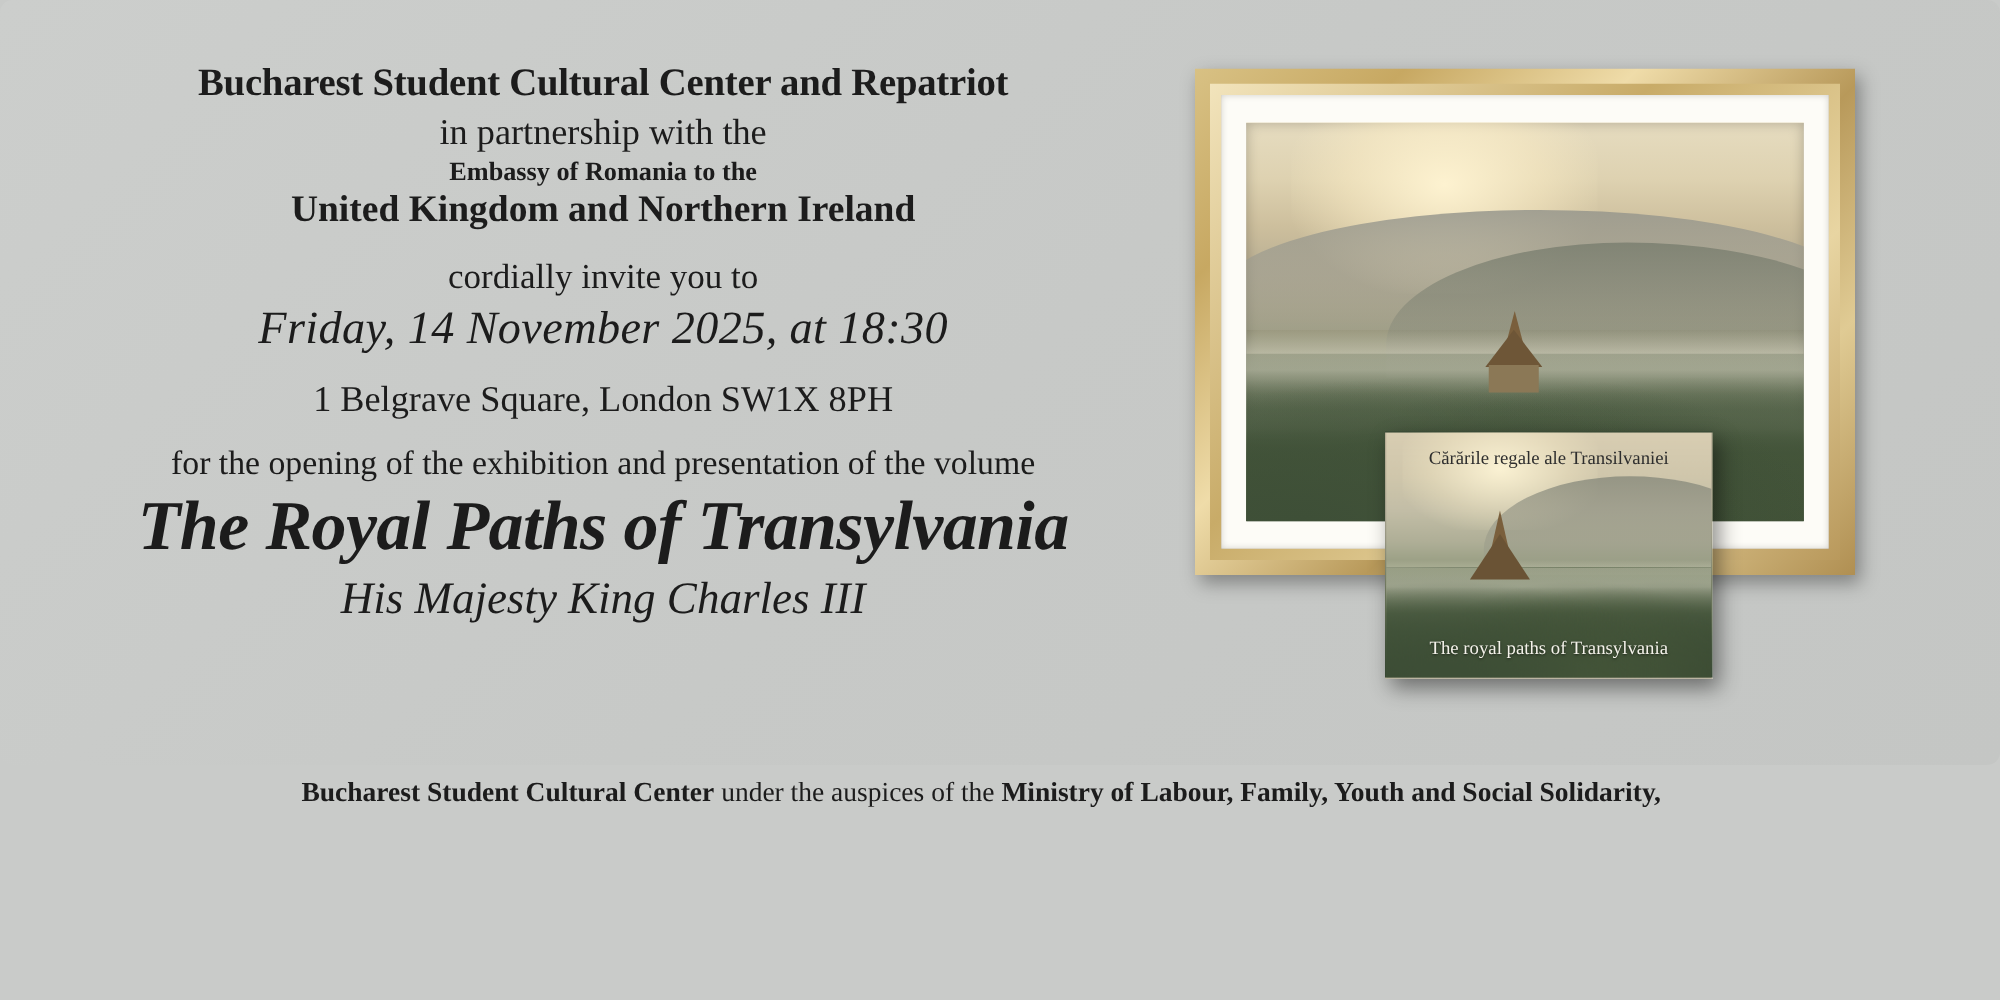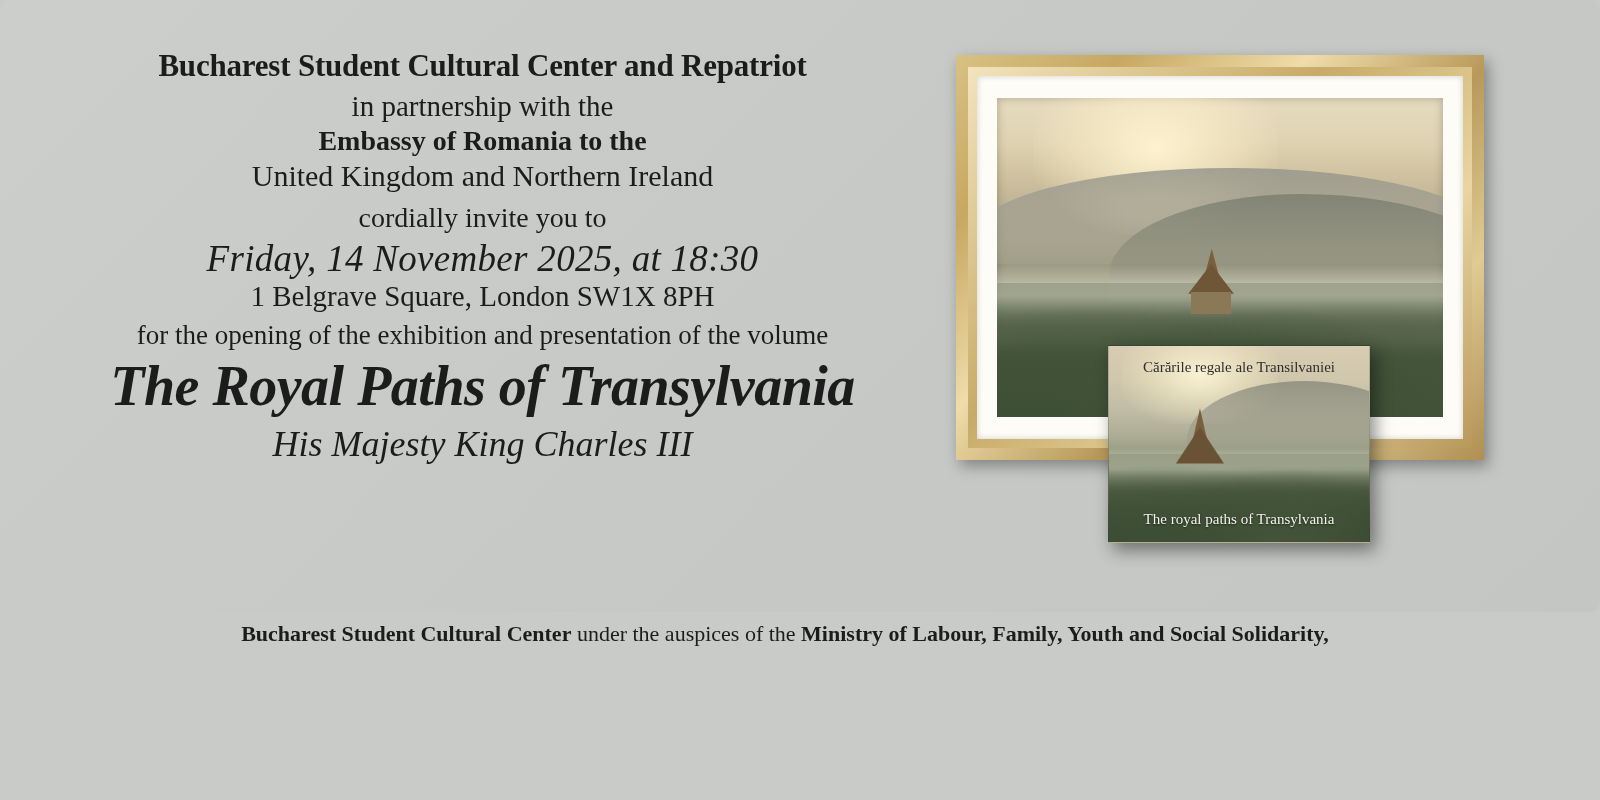--- a/index.html
+++ b/index.html
@@ -37,41 +37,41 @@
     font-size: 31px;
     letter-spacing: -0.2px;
     margin-bottom: 6px;
   }
   .l-partner {
     font-size: 29px;
     margin-bottom: 2px;
   }
   .l-embassy {
     font-weight: bold;
-    font-size: 28px;
+    font-size: 21px;
     margin-bottom: 2px;
   }
   .l-embassy2 {
-    font-weight: normal;
+    font-weight: bold;
     font-size: 30px;
-    margin-bottom: 8px;
+    margin-bottom: 20px;
   }
   .l-invite {
     font-size: 28px;
     margin-bottom: 4px;
   }
   .l-date {
     font-style: italic;
     font-size: 37px;
     letter-spacing: 0.3px;
-    margin-bottom: 0;
+    margin-bottom: 20px;
   }
   .l-address {
     font-size: 29px;
-    margin-bottom: 6px;
+    margin-bottom: 17px;
   }
   .l-occasion {
     font-size: 27px;
     margin-bottom: 0;
   }
   .l-title {
     font-style: italic;
     font-weight: bold;
     font-size: 56px;
     letter-spacing: -0.5px;

